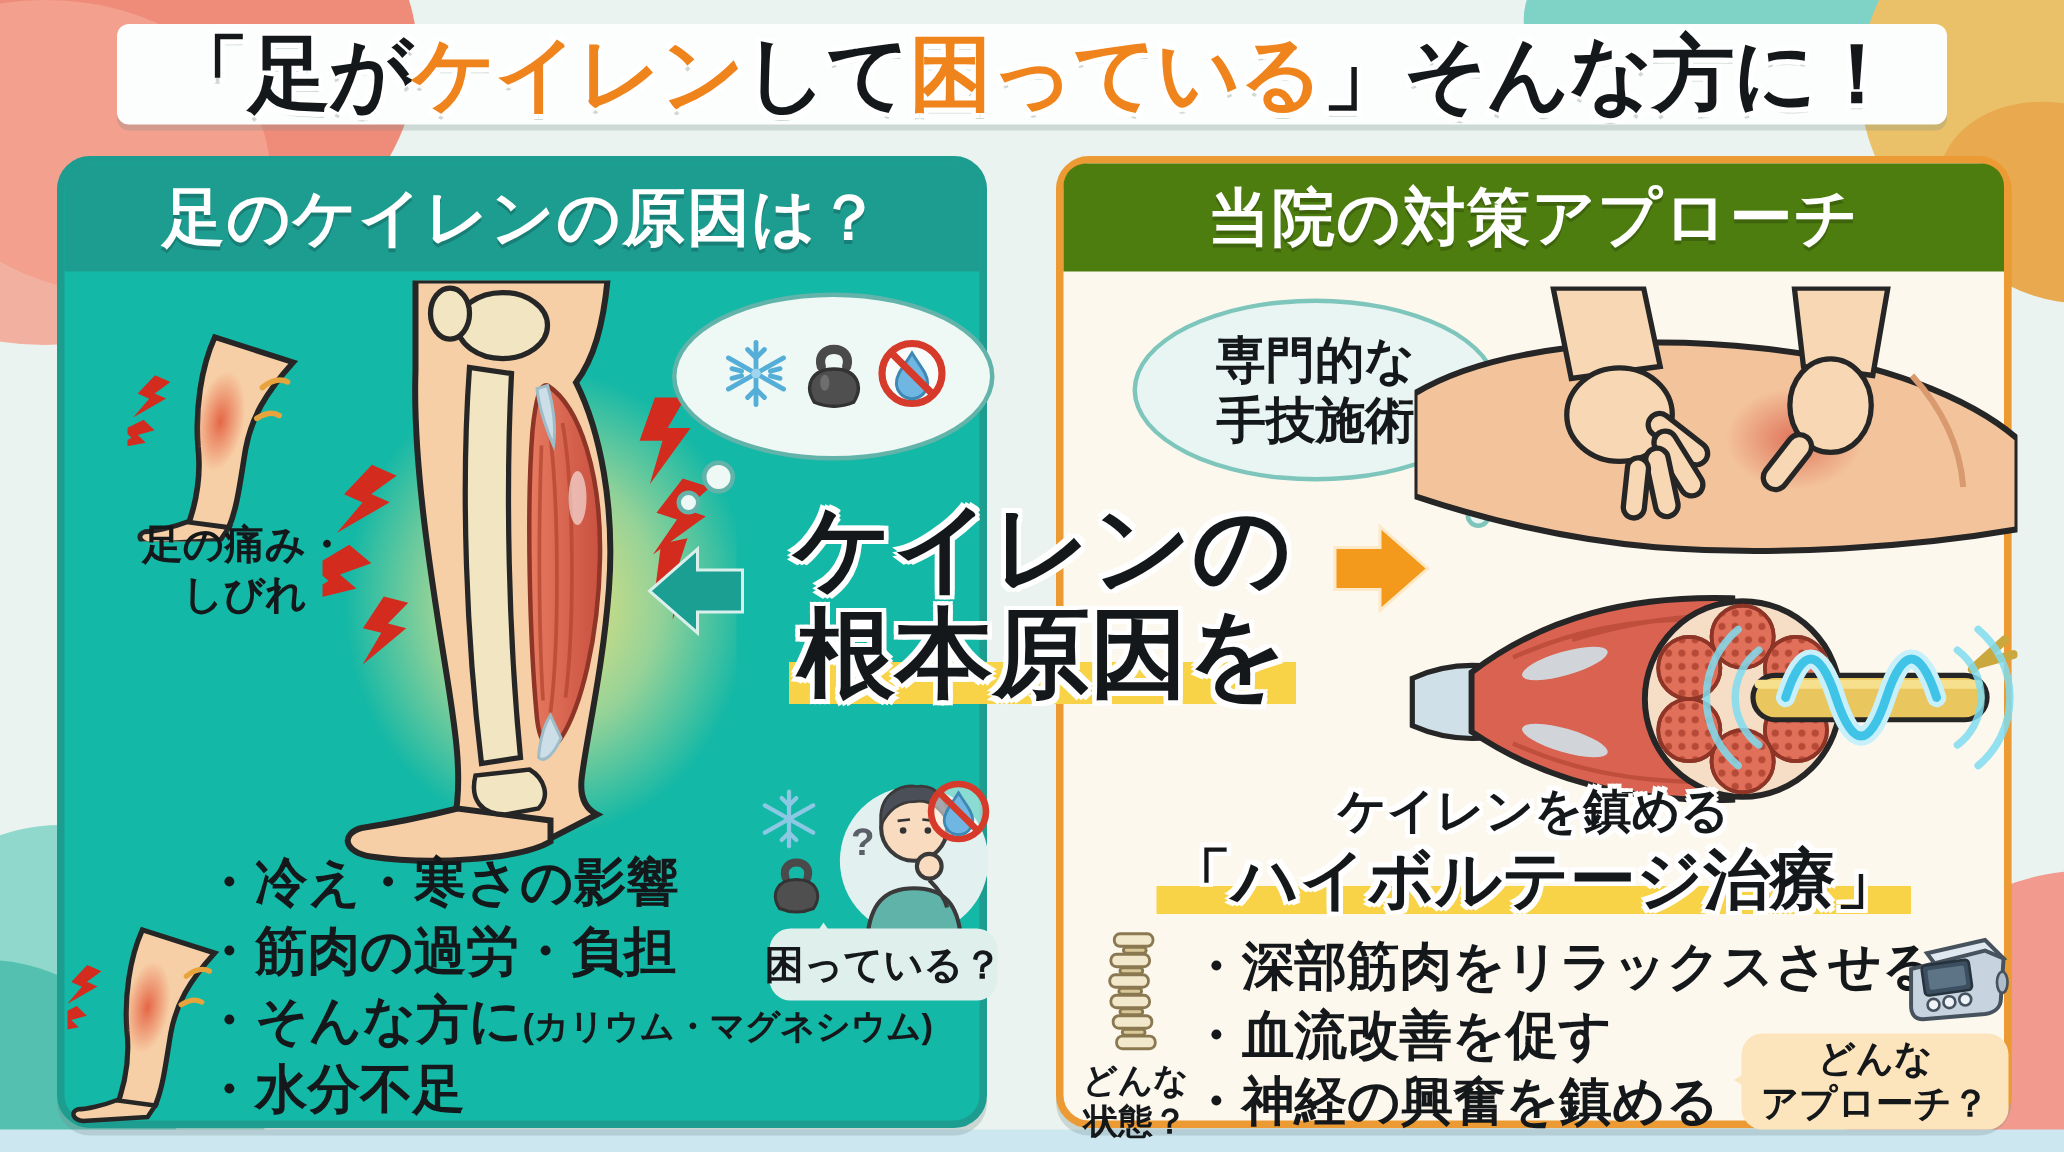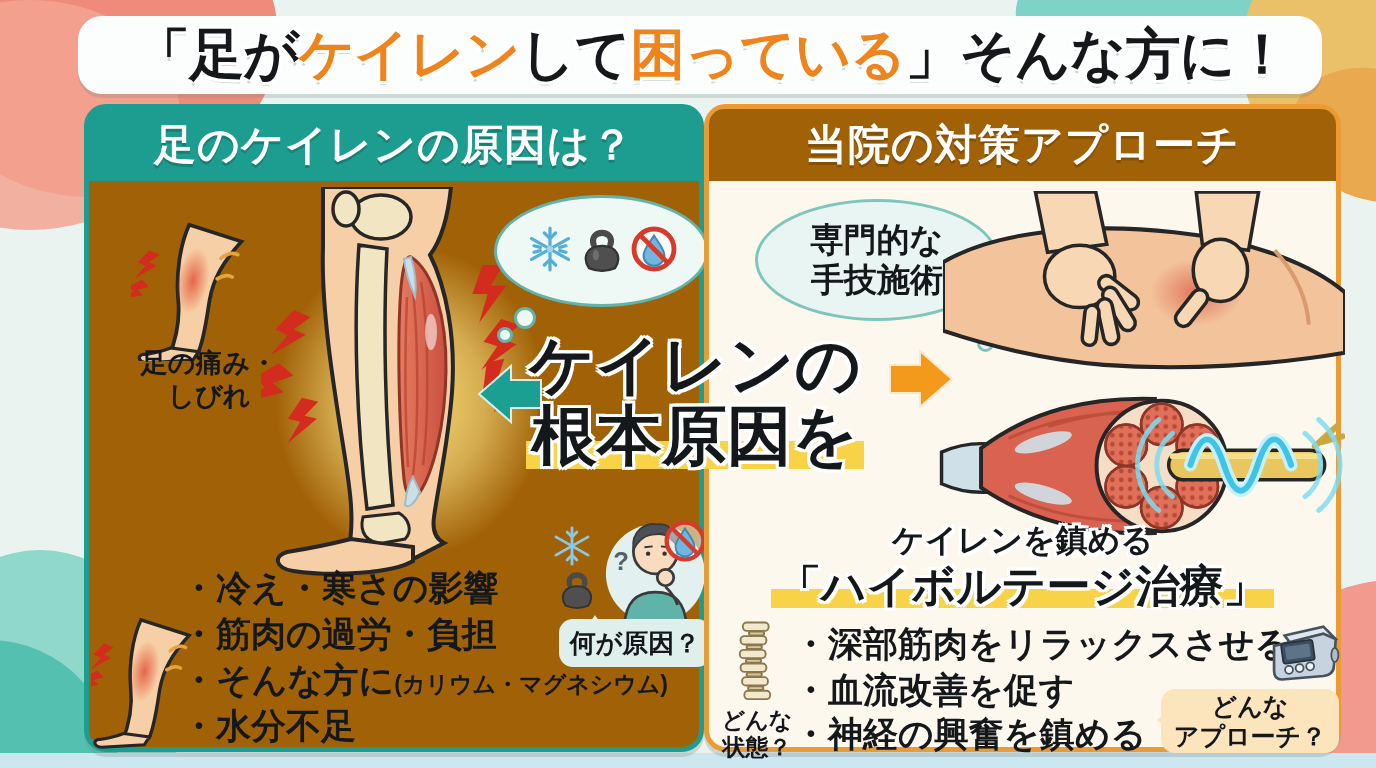--- a/index.html
+++ b/index.html
@@ -1,35 +1,35 @@
 <!DOCTYPE html>
 <html><head>
 <meta charset="utf-8">
 <style>
   html,body{margin:0;padding:0;}
   body{font-family:"Liberation Sans","DejaVu Sans",sans-serif;}
   #stage{position:relative;width:1376px;height:768px;overflow:hidden;background:#eaf3ef;}
   .abs{position:absolute;}
   .blob{position:absolute;border-radius:50%;}
   
-  #banner{left:78px;top:16px;width:1220px;height:78px;background:#fcfefd;border-radius:24px;
-          box-shadow:0 4px 0 rgba(120,140,135,.25);display:flex;align-items:center;justify-content:center;z-index:4;padding-left:24px;}
+  #banner{left:78px;top:16px;width:1220px;height:67px;background:#fcfefd;border-radius:8px;
+          box-shadow:0 4px 0 rgba(120,140,135,.25);display:flex;align-items:center;justify-content:center;z-index:4;}
   #banner .t{font-size:55px;font-weight:900;letter-spacing:-1px;white-space:nowrap;
     text-shadow:-3px -3px 0 #fff,3px -3px 0 #fff,-3px 3px 0 #fff,3px 3px 0 #fff,0 4px 0 #cfd8d4;}
   .t-black{color:#15181a;}
   .t-orange{color:#f0841c;}
   
   .panel{position:absolute;top:104px;height:648px;border-radius:22px;box-sizing:border-box;z-index:2;
          box-shadow:0 5px 0 rgba(120,140,135,.28);}
-  #left-panel{left:38px;width:620px;background:#a16207;border:5px solid #1d9c90;margin-left:46px;}
+  #left-panel{left:38px;width:620px;background:#14b8a6;border:5px solid #1d9c90;}
   #right-panel{left:704px;width:637px;background:#fdf8ee;border:5px solid #ec9a33;}
   .panel-header{position:absolute;left:0;top:0;right:0;height:72px;border-radius:15px 15px 0 0;
                 display:flex;align-items:center;justify-content:center;}
   #left-panel .panel-header{background:#1d9c90;}
-  #right-panel .panel-header{background:#a16207;}
+  #right-panel .panel-header{background:#4d7c0f;}
   .panel-header span{color:#fff;font-size:42px;font-weight:900;letter-spacing:1px;
                      text-shadow:0 3px 0 rgba(0,0,0,.18);white-space:nowrap;}
   
   .jp-bold{font-weight:900;color:#15181a;white-space:nowrap;}
   .outline{text-shadow:-3px -3px 0 #fff,3px -3px 0 #fff,-3px 3px 0 #fff,3px 3px 0 #fff,-3px 0 0 #fff,3px 0 0 #fff,0 -3px 0 #fff,0 3px 0 #fff;}
   .hl{background:linear-gradient(to bottom,rgba(0,0,0,0) 58%,#f8d348 58%,#f8d348 96%,rgba(0,0,0,0) 96%);padding:0 6px;}
   
   .bubble{position:absolute;box-sizing:border-box;display:flex;flex-direction:column;align-items:center;justify-content:center;}
   #thought-bubble{left:405px;top:86px;width:215px;height:112px;background:#eef8f5;border:3px solid #62b4aa;border-radius:50%;
                   flex-direction:row;gap:5px;}
@@ -224,21 +224,21 @@
       </svg>
     </div>
     <span class="abs" style="left:574px;top:410px;">
       <svg width="44" height="44" viewBox="0 0 60 60">
         <circle cx="30" cy="30" r="25" fill="#ffffff" fill-opacity=".5" stroke="#d63a2a" stroke-width="6"></circle>
         <path d="M30,13 C36,23 43,30 43,38 a13,13 0 1 1 -26,0 C17,30 24,23 30,13 Z" fill="#6fb6e2" stroke="#3f88b4" stroke-width="2.5"></path>
         <line x1="13" y1="13" x2="47" y2="47" stroke="#d63a2a" stroke-width="6"></line>
       </svg>
     </span>
     <div id="q-bubble" class="bubble">
-      <span class="jp-bold">何が原因？</span>
+      <span class="jp-bold">困っている？</span>
     </div>
   </div>
 
   <div id="right-panel" class="panel">
     <div class="panel-header">
       <span>当院の対策アプローチ</span>
     </div>
 
     <div id="tech-bubble" class="bubble">
       <span class="jp-bold">専門的な</span>

